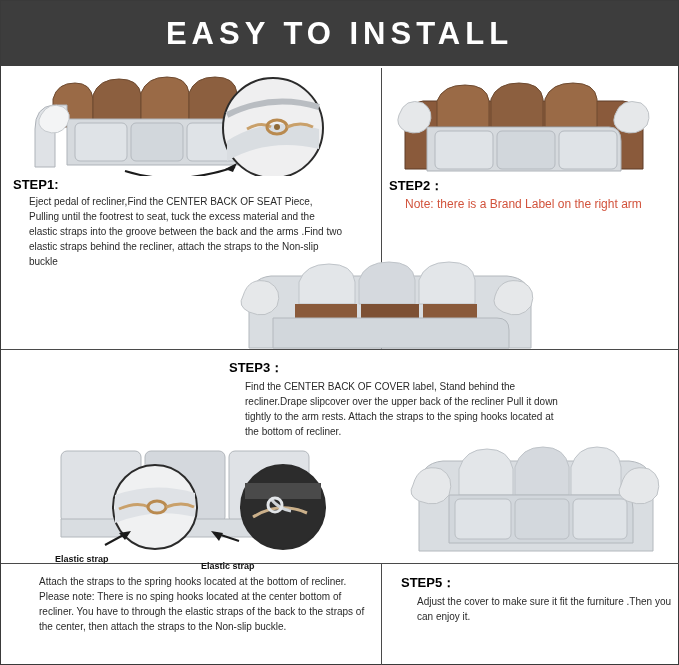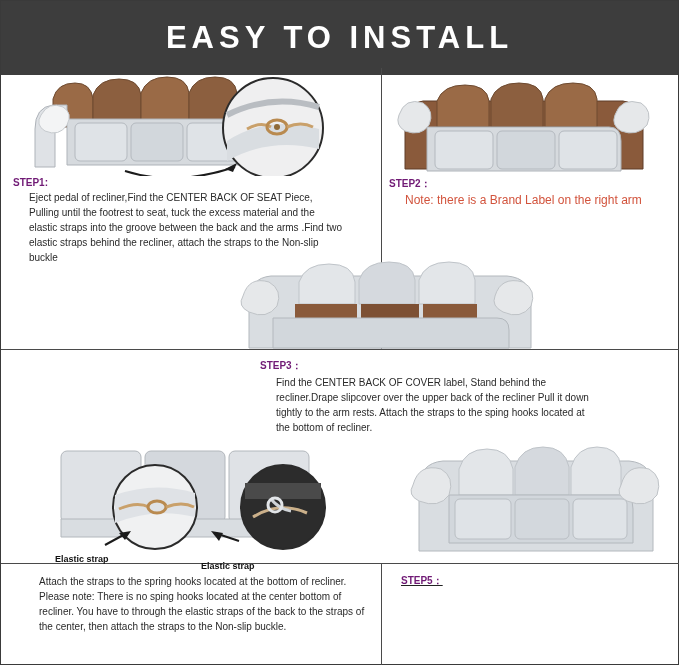--- a/index.html
+++ b/index.html
@@ -21,37 +21,37 @@
     box-sizing: border-box;
     border: 1px solid #3a3a3a;
     background: #fff;
   }
   
   .header {
     position: absolute;
     left: 0;
     top: 0;
     width: 100%;
-    height: 74px;
+    height: 65px;
     background: #3d3d3d;
     display: flex;
     align-items: center;
     justify-content: center;
   }
   .header .title {
     color: #ffffff;
     font-size: 31px;
     font-weight: bold;
     letter-spacing: 5px;
   }
   
   .step-title {
-    font-size: 10px;
+    font-size: 13px;
     font-weight: bold;
-    color: #701a75;
+    color: #000000;
     margin: 0 0 2px 0;
   }
   .step-body {
     font-size: 10px;
     line-height: 15px;
     color: #2a2a2a;
     margin: 0;
     padding-left: 16px;
   }
   .note {
@@ -76,23 +76,23 @@
   }
   .cap {
     position: absolute;
     font-size: 9px;
     font-weight: bold;
     color: #111;
   }
   
   #step1 { position: absolute; left: 12px; top: 176px; width: 330px; }
   #step2 { position: absolute; left: 388px; top: 176px; width: 286px; }
-  #step3 { position: absolute; left: 228px; top: 358px; width: 330px; margin-left: 31px; }
+  #step3 { position: absolute; left: 228px; top: 358px; width: 330px; }
   #step4 { position: absolute; left: 22px; top: 573px; width: 350px; }
-  #step5 { position: absolute; left: 400px; top: 573px; width: 270px; text-decoration: underline; }
+  #step5 { position: absolute; left: 400px; top: 573px; width: 270px; }
 </style>
 </head>
 <body>
 
 <div class="page">
 
   <div class="header">
     <div class="title">EASY TO INSTALL</div>
   </div>
 
@@ -225,15 +225,16 @@
     <div class="step-title">STEP3：</div>
     <div class="step-body">Find the CENTER BACK OF COVER label, Stand behind the recliner.Drape slipcover over the upper back of the recliner Pull it down tightly to the arm rests. Attach the straps to the sping hooks located at the bottom of recliner.</div>
   </div>
 
   <div id="step4">
     <div class="step-body">Attach the straps to the spring hooks located at the bottom of recliner. Please note: There is no sping hooks located at the center bottom of recliner. You have to through the elastic straps of the back to the straps of the center, then attach the straps to the  Non-slip buckle.</div>
   </div>
 
   <div id="step5">
     <div class="step-title">STEP5：</div>
+    <div class="step-body">Adjust the cover to make sure it fit the furniture .Then you can enjoy it.</div>
   </div>
 
 </div>
 
 </body></html>

